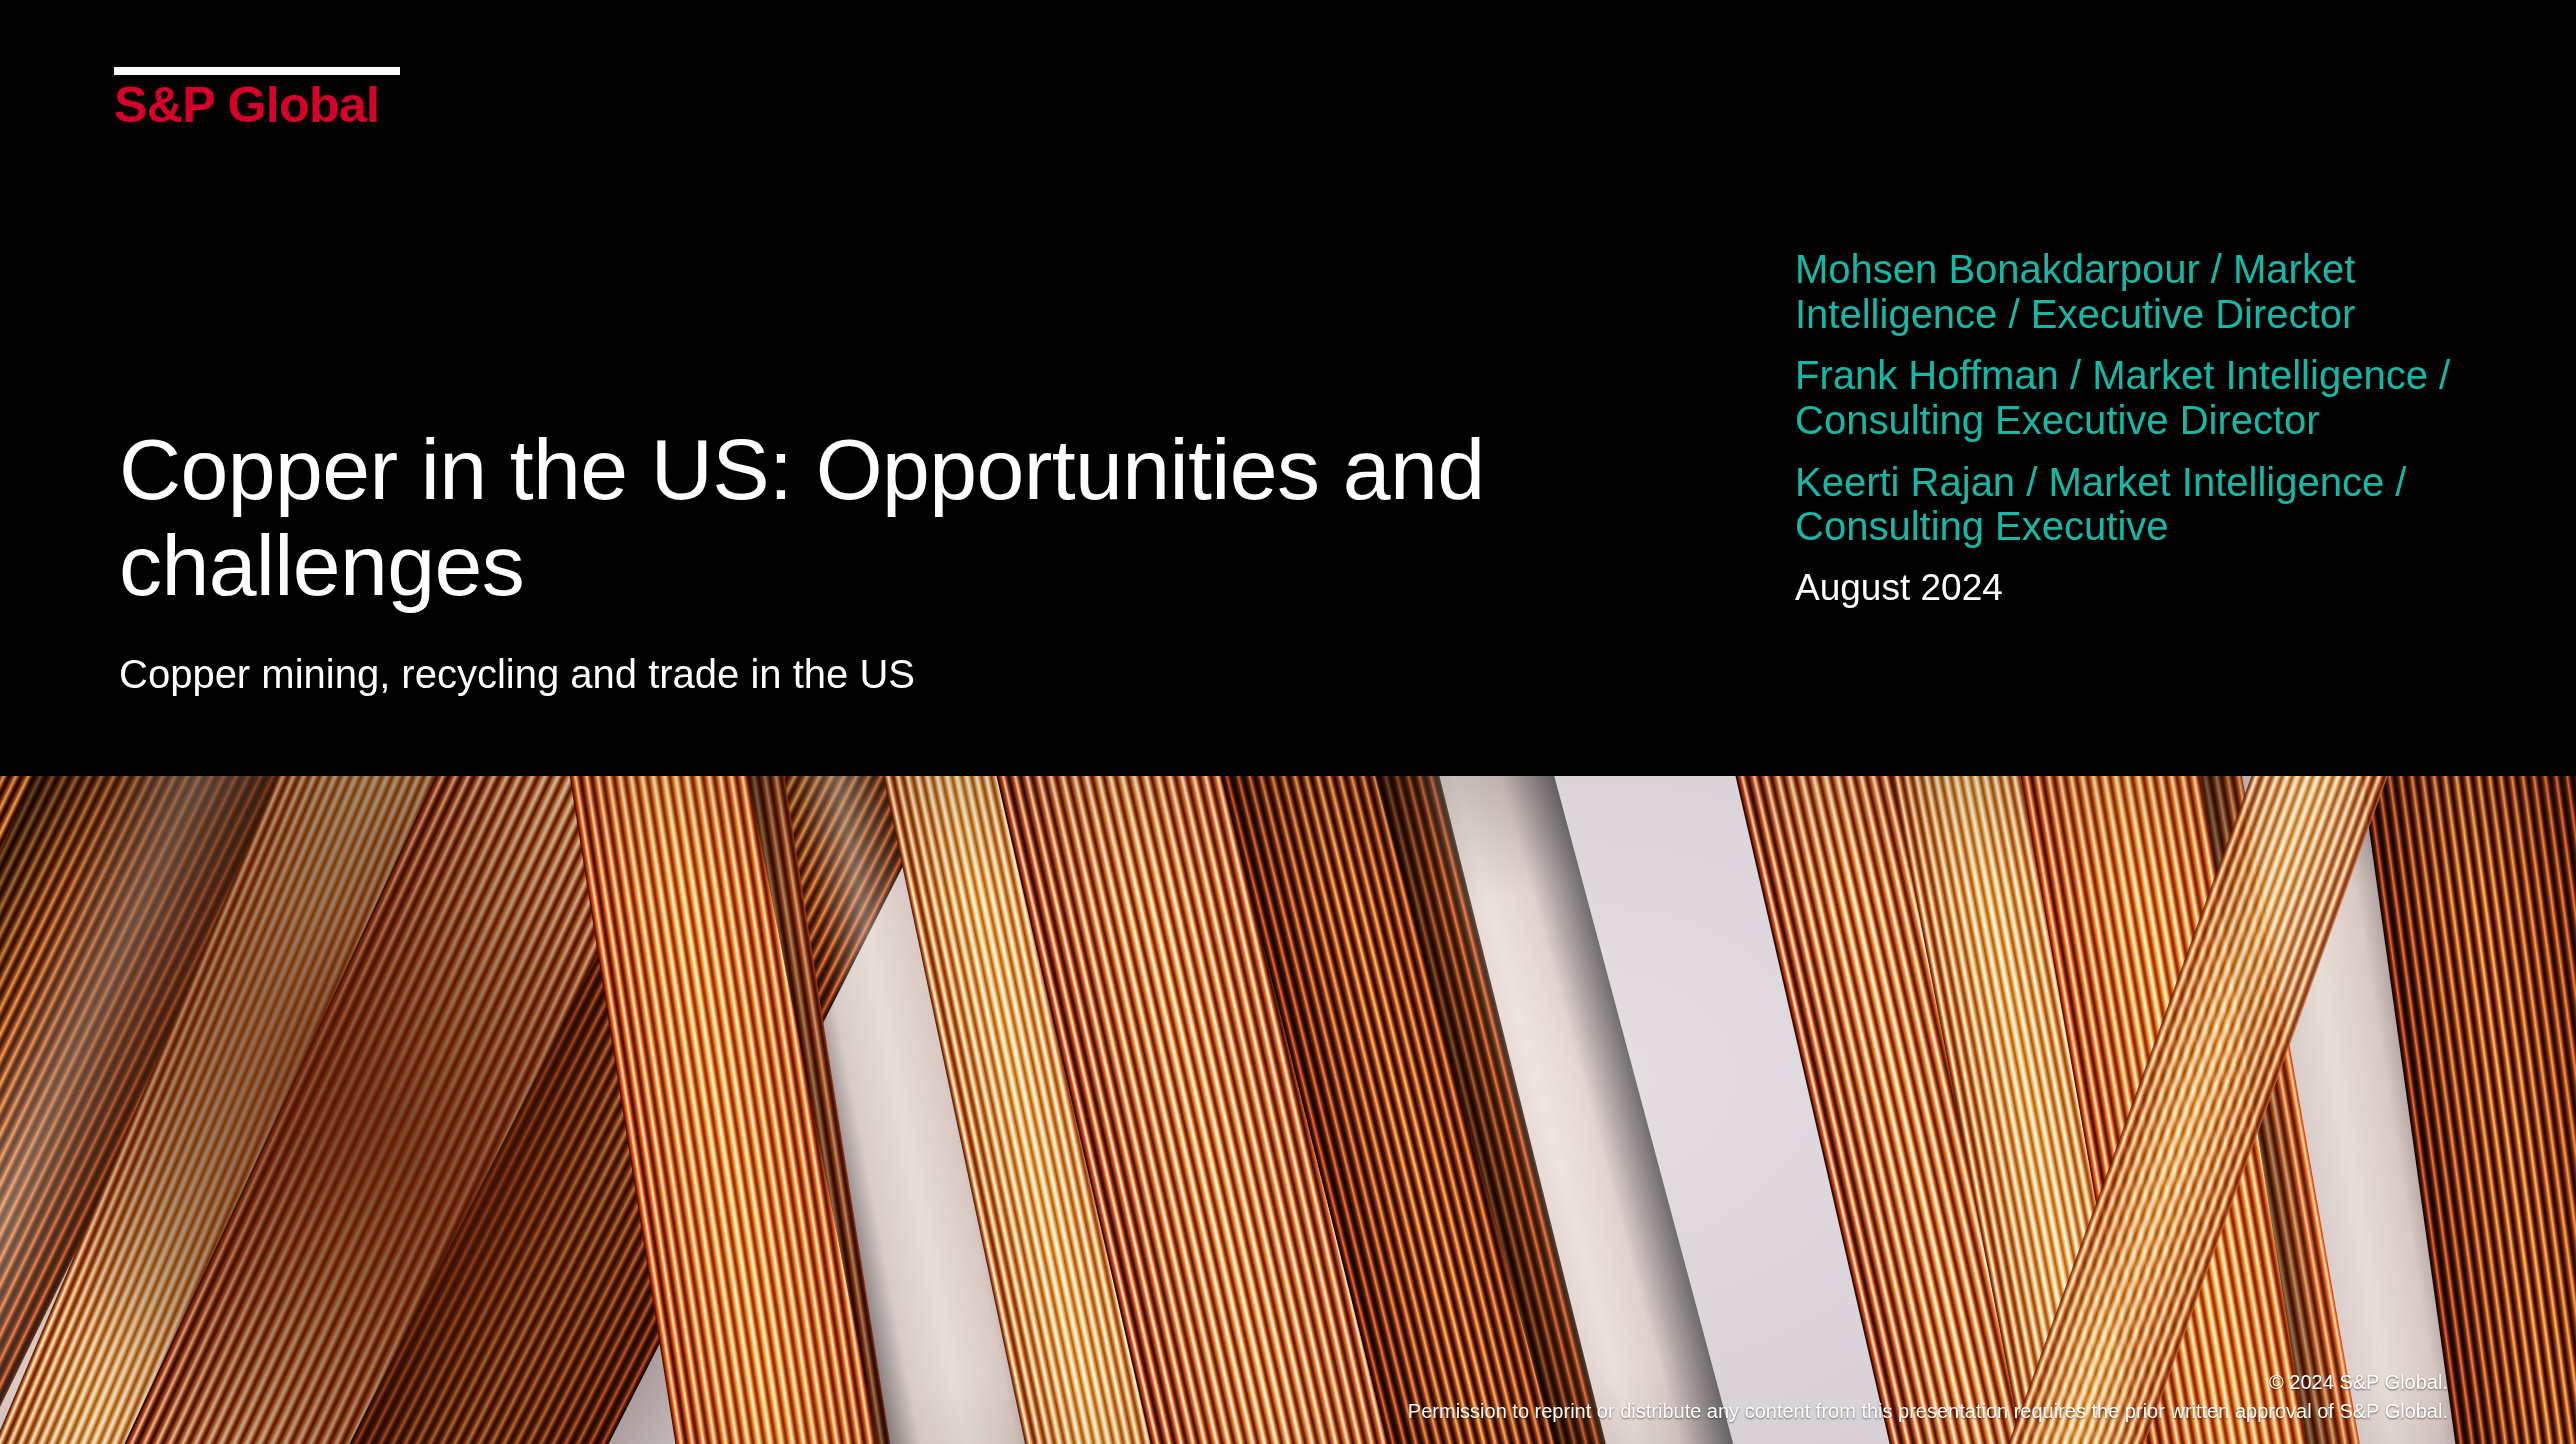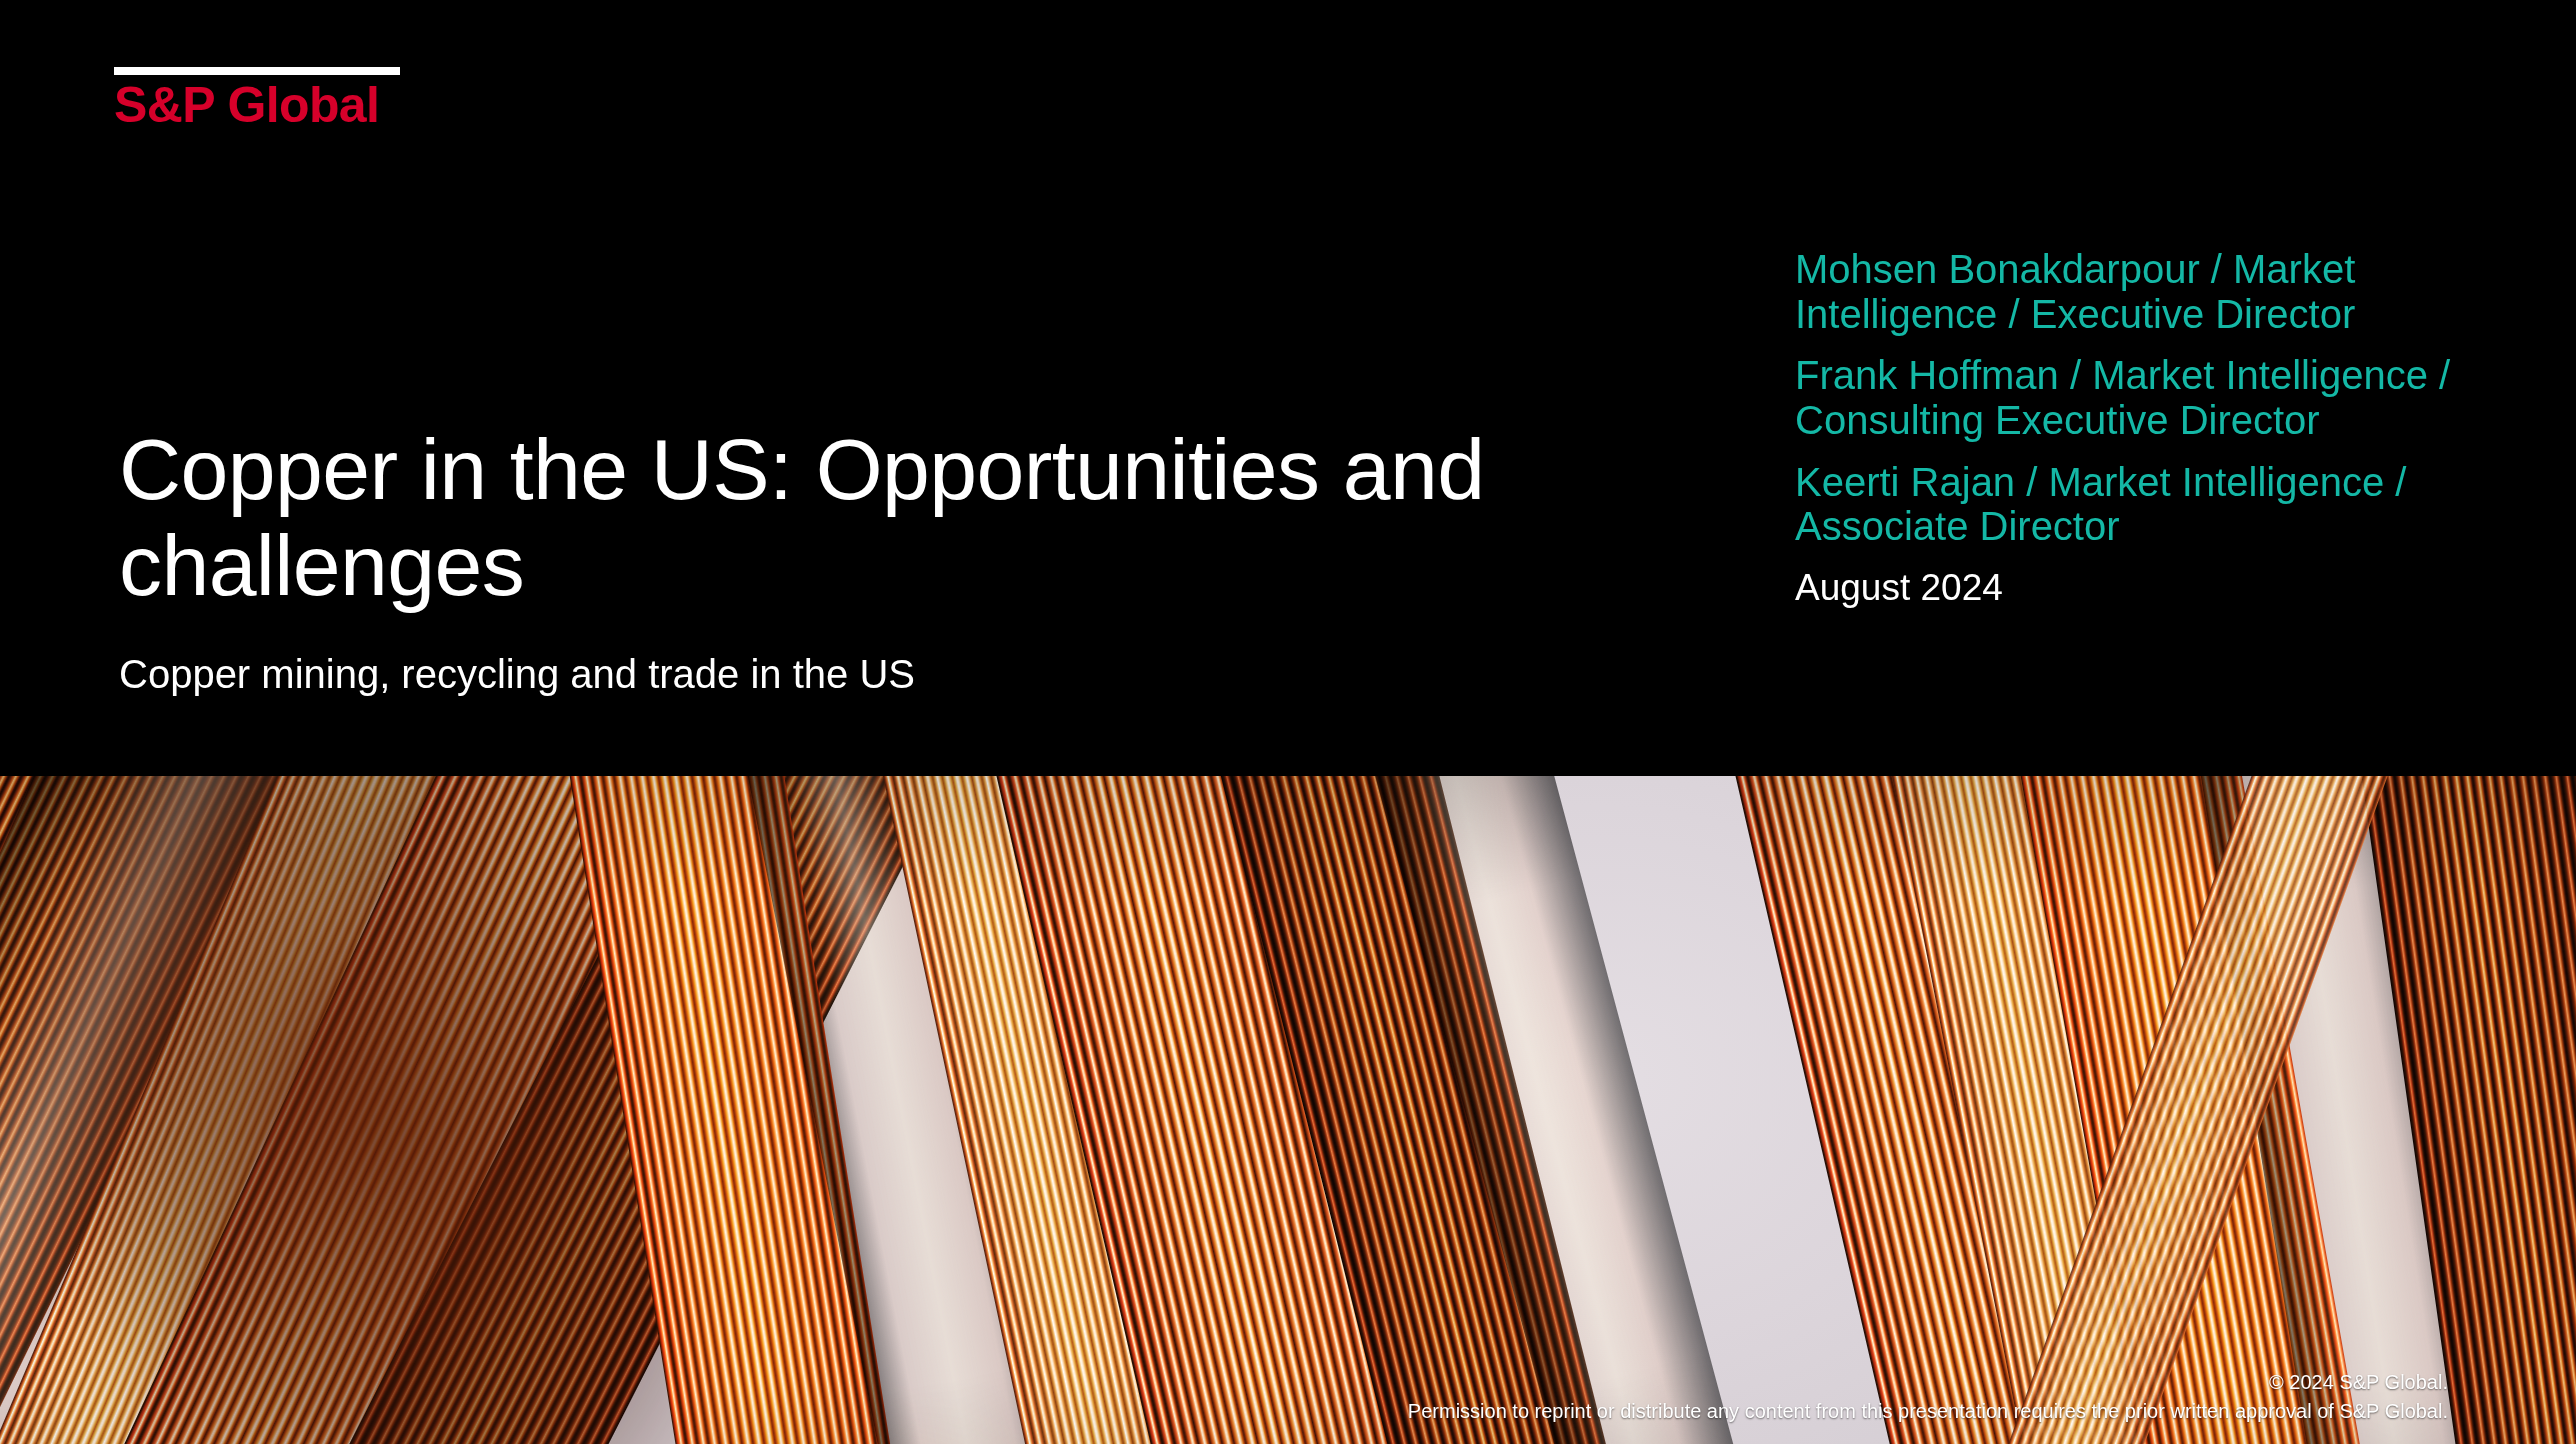--- a/index.html
+++ b/index.html
@@ -329,20 +329,20 @@
     </div>
 
     <div class="title-block">
       <h1 class="title">Copper in the US: Opportunities and challenges</h1>
       <p class="subtitle">Copper mining, recycling and trade in the US</p>
     </div>
 
     <div class="author-block">
       <div class="author-line">Mohsen Bonakdarpour / Market Intelligence / Executive Director</div>
       <div class="author-line">Frank Hoffman / Market Intelligence / Consulting Executive Director</div>
-      <div class="author-line">Keerti Rajan / Market Intelligence / Associate Director</div>
+      <div class="author-line">Keerti Rajan / Market Intelligence / Consulting Executive</div>
       <div class="date-line">August 2024</div>
     </div>
 
   </div>
 
 </div>
 
 
 </body></html>

